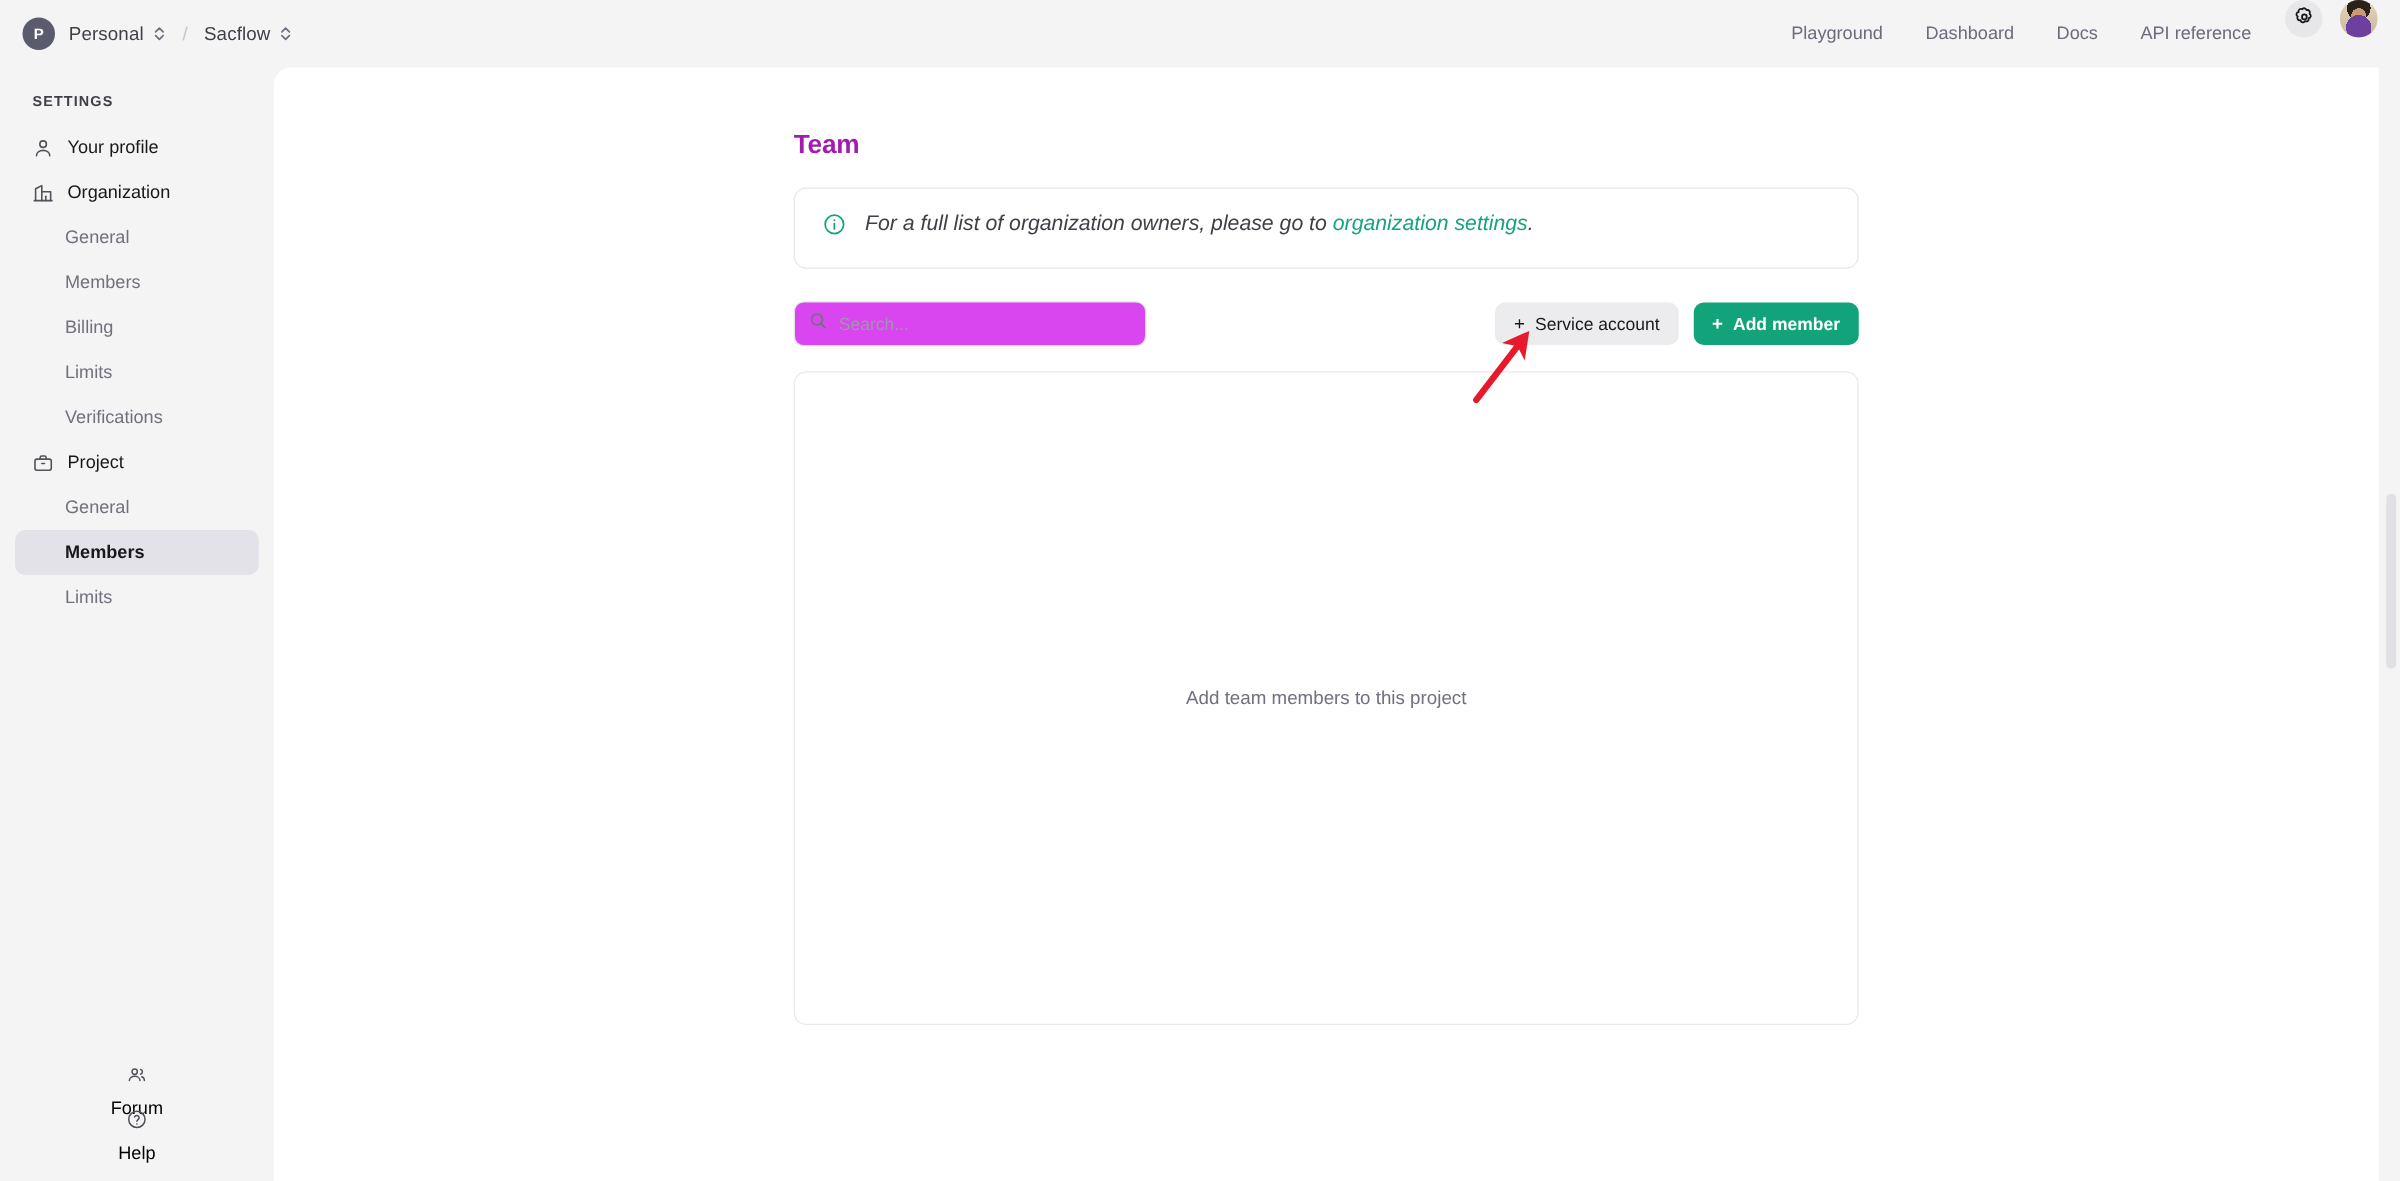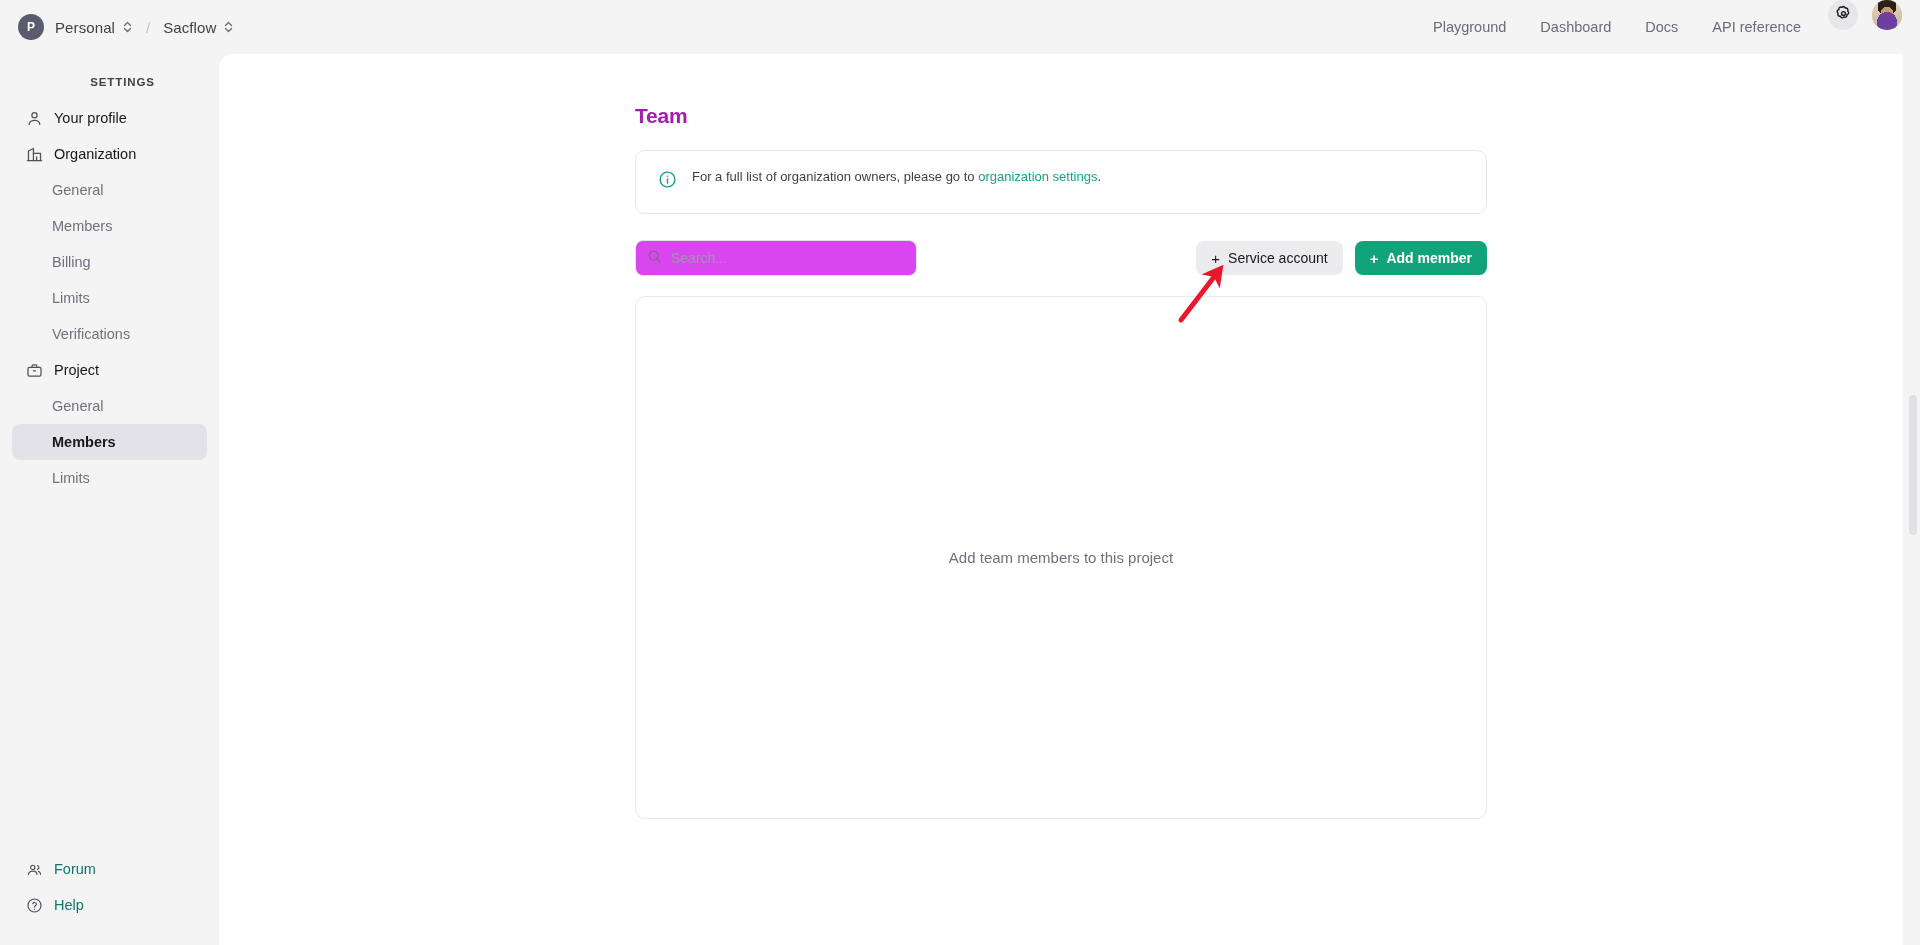--- a/index.html
+++ b/index.html
@@ -61,36 +61,36 @@
 
   
   .sidebar {
     position: absolute; top: 54px; left: 0;
     width: 219px; height: 891px;
     background: #f4f4f5;
     display: flex; flex-direction: column;
   }
   .side-title {
     font-size: 11.5px; font-weight: 700; letter-spacing: .9px;
-    color: #3f3f46; padding: 22px 0 12px 26px; text-align: center;
+    color: #3f3f46; padding: 22px 0 12px 26px;
   }
   .side-list { display: flex; flex-direction: column; gap: 0; padding: 0 12px; }
   .side-item {
     display: flex; align-items: center; gap: 11px;
     height: 36px; padding: 0 14px; border-radius: 8px;
     font-size: 14.5px; color: #71717e; cursor: pointer;
     text-decoration: none;
   }
   .side-item.has-icon { padding-left: 14px; }
   .side-item.sub { padding-left: 40px; }
   .side-item.root { color: #18181b; font-weight: 500; }
   .side-item.active { background: #e3e2e9; color: #18181b; font-weight: 600; }
   .side-ico { width: 17px; height: 17px; display: inline-flex; flex: 0 0 17px; color: #52525b; }
   .side-bottom { margin-top: auto; padding: 0 12px 22px; }
-  .side-bottom .side-item { color: #0f766e; }
+  .side-bottom .side-item { color: #000000; flex-direction: column; }
 
   
   .main {
     position: absolute; top: 54px; left: 219px;
     width: 1684px; height: 891px;
     background: #ffffff;
     border-top-left-radius: 14px;
     overflow: hidden;
   }
   .content { width: 852px; margin: 0 auto; padding-top: 50px; }
@@ -103,21 +103,21 @@
   .callout {
     border: 1px solid #e6e6ea; border-radius: 10px;
     padding: 18px 22px 20px; margin-bottom: 26px;
     display: flex; gap: 14px; align-items: flex-start;
   }
   .callout-ico { flex: 0 0 20px; margin-top: 1px; color: #17a37f; }
   .callout-title {
     font-size: 14.5px; font-weight: 700; color: #18181b;
     letter-spacing: -.1px; margin-bottom: 9px;
   }
-  .callout-body { font-size: 13px; color: #3f3f46; }
+  .callout-body { font-size: 17px; color: #3f3f46; font-style: italic; }
   .callout-body a { color: #17a37f; text-decoration: none; }
 
   .toolbar {
     display: flex; align-items: center; gap: 10px;
     margin-bottom: 20px; position: relative;
   }
   .search-wrap {
     width: 282px; height: 36px; border: 1px solid #e4e4e8;
     border-radius: 8px; display: flex; align-items: center;
     padding: 0 11px; gap: 9px; background: #d946ef;

